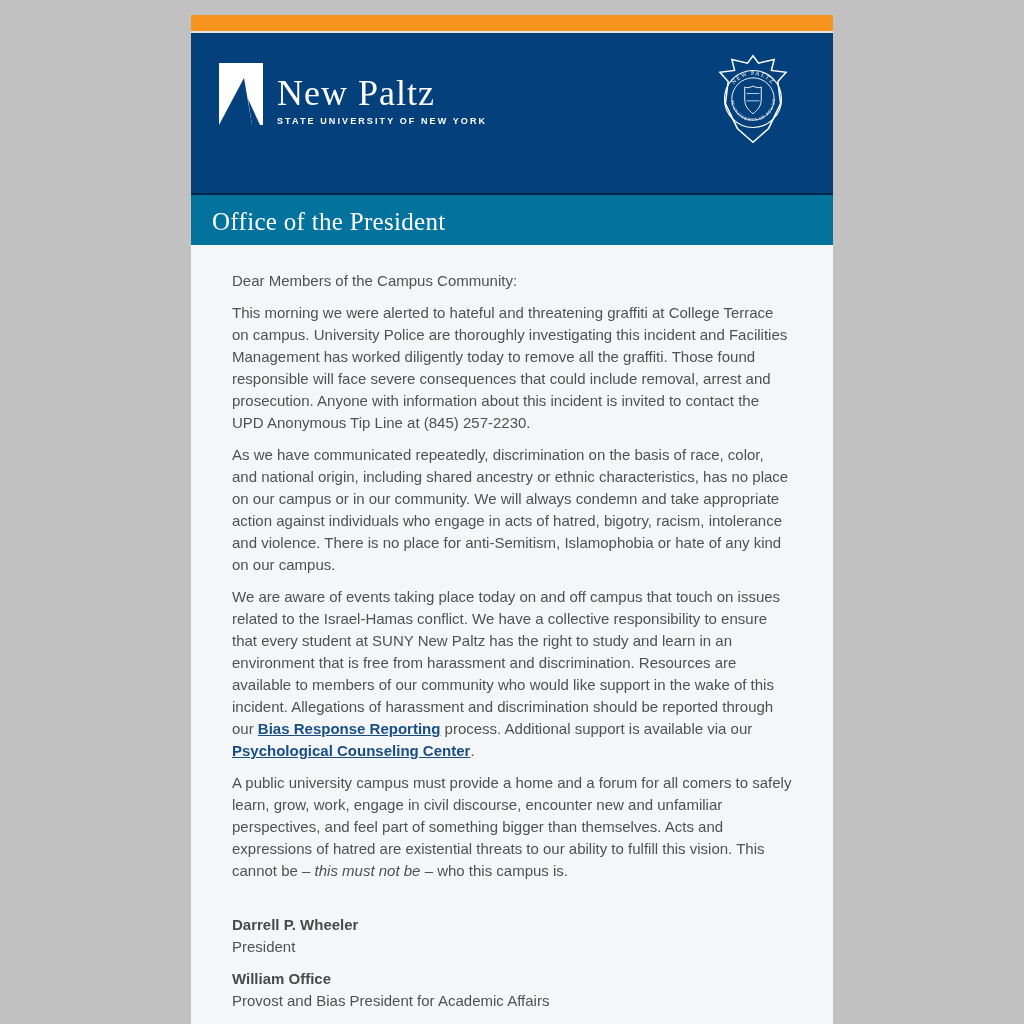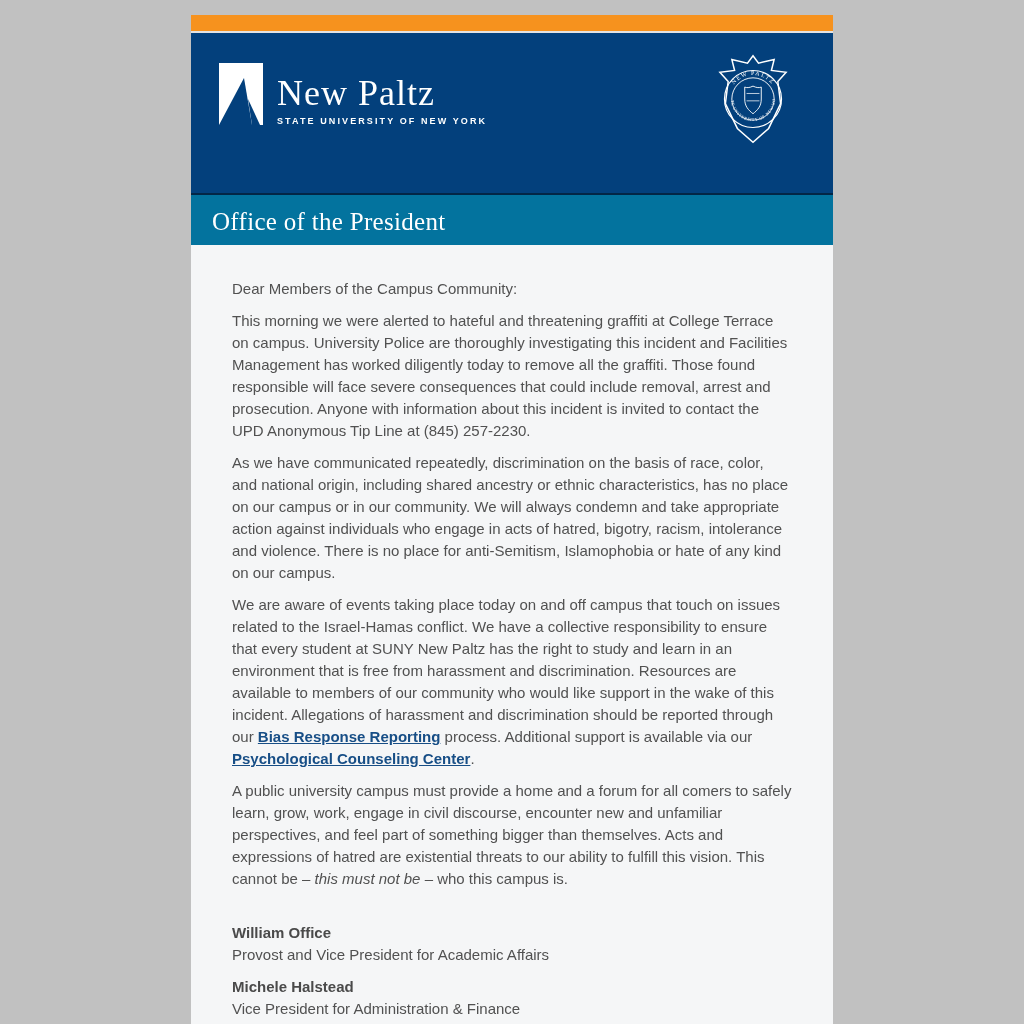--- a/index.html
+++ b/index.html
@@ -62,21 +62,21 @@
   .content{
     background:var(--content-bg);
     height:802px;
     overflow:hidden;
     padding:21px 41px 0 41px;
     color:var(--text);
     font-size:15px;
     line-height:22px;
   }
   .content p{margin:10px 0;}
-  .content p.salutation{margin-top:12px;}
+  .content p.salutation{margin-top:4px;}
   a.link{
     color:var(--link);
     font-weight:bold;
     text-decoration:underline;
     cursor:pointer;
   }
   .sig-block{margin-top:32px;}
   .sig-block p.sig{margin:10px 0;}
   .sig strong{color:#4a4a4a;}
 </style>
@@ -126,17 +126,18 @@
 
   <div class="content">
     <p class="salutation">Dear Members of the Campus Community:</p>
     <div>
         <p><span>This morning we were alerted to hateful and threatening graffiti at College Terrace on campus. University Police are thoroughly investigating this incident and Facilities Management has worked diligently today to remove all the graffiti. Those found responsible will face severe consequences that could include removal, arrest and prosecution. Anyone with information about this incident is invited to contact the UPD Anonymous Tip Line at (845) 257-2230.</span></p>
         <p><span>As we have communicated repeatedly, discrimination on the basis of race, color, and national origin, including shared ancestry or ethnic characteristics, has no place on our campus or in our community. We will always condemn and take appropriate action against individuals who engage in acts of hatred, bigotry, racism, intolerance and violence. There is no place for anti-Semitism, Islamophobia or hate of any kind on our campus.</span></p>
         <p><span>We are aware of events taking place today on and off campus that touch on issues related to the Israel-Hamas conflict. We have a collective responsibility to ensure that every student at SUNY New Paltz has the right to study and learn in an environment that is free from harassment and discrimination. Resources are available to members of our community who would like support in the wake of this incident. Allegations of harassment and discrimination should be reported through our </span><a class="link" href="#">Bias Response Reporting</a><span> process. Additional support is available via our </span><a class="link" href="#">Psychological Counseling Center</a><span>.</span></p>
         <p><span>A public university campus must provide a home and a forum for all comers to safely learn, grow, work, engage in civil discourse, encounter new and unfamiliar perspectives, and feel part of something bigger than themselves. Acts and expressions of hatred are existential threats to our ability to fulfill this vision. This cannot be – </span><em>this must not be</em><span> – who this campus is.</span></p>
       </div>
     <div class="sig-block">
-        <p class="sig"><strong>William Office</strong><br><span>Provost and Vice President for Academic Affairs</span></p>
+        <p class="sig"><strong>Darrell P. Wheeler</strong><br><span>President</span></p>
+        <p class="sig"><strong>William Office</strong><br><span>Provost and Bias President for Academic Affairs</span></p>
         <p class="sig"><strong>Michele Halstead</strong><br><span>Vice President for Administration &amp; Finance</span></p>
       </div>
   </div>
 </div>
 
 </body></html>

